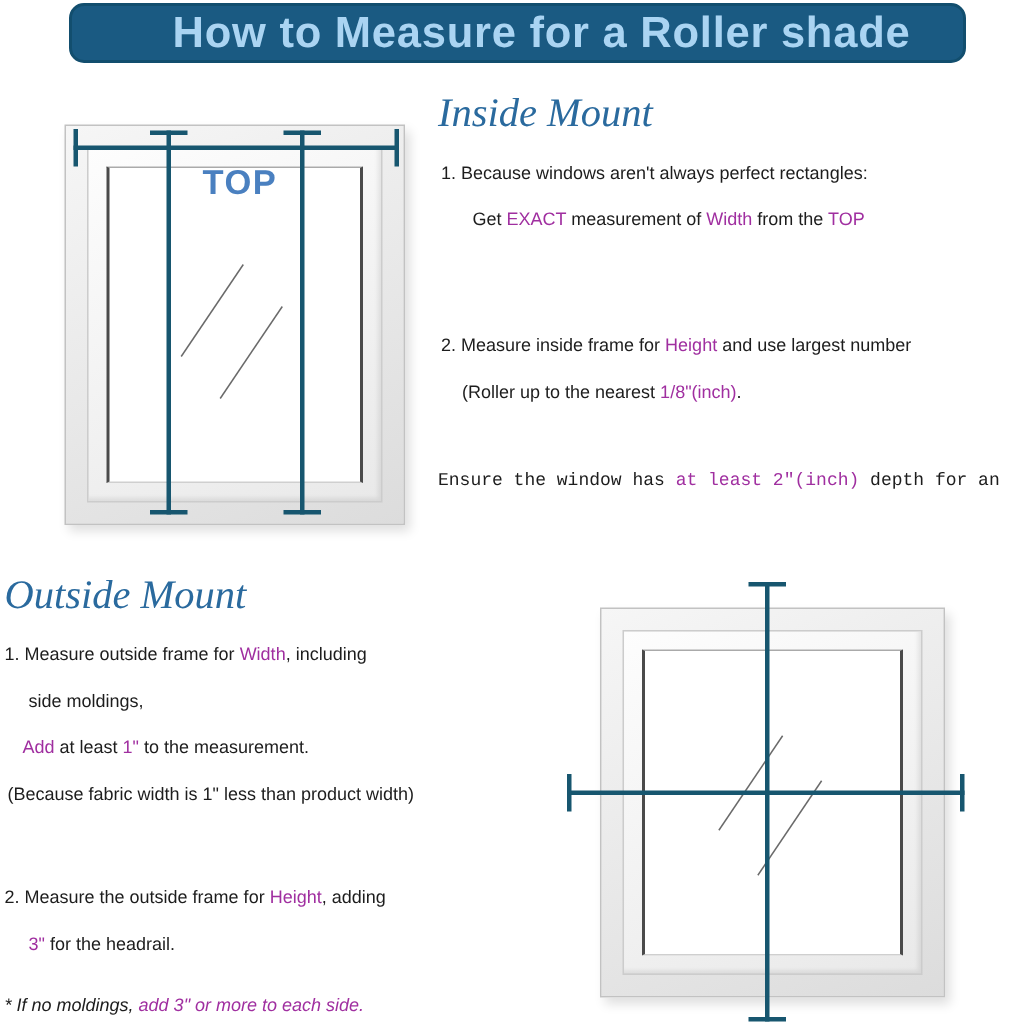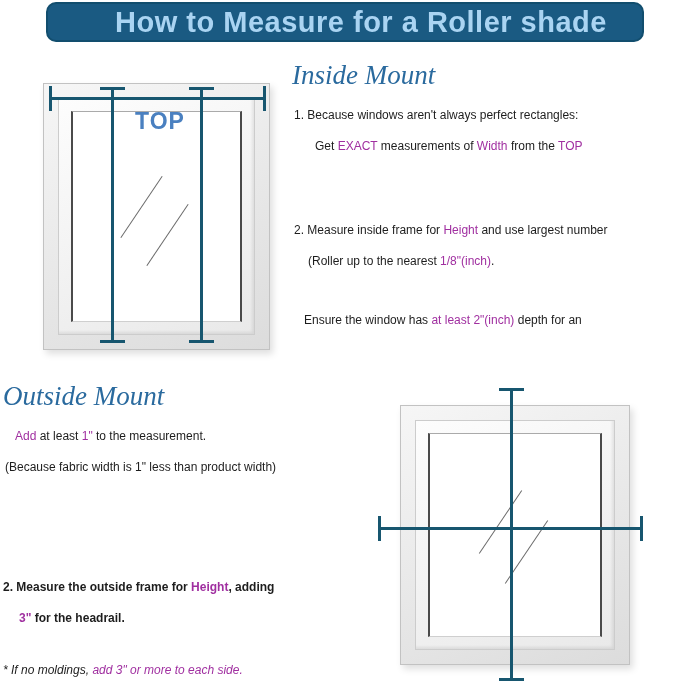--- a/index.html
+++ b/index.html
@@ -68,42 +68,44 @@
     <div class="ml" style="left:146px;top:4px;width:25px;height:3px;"></div>
     <div class="ml" style="left:146px;top:257px;width:25px;height:3px;"></div>
     <div class="top-label" style="left:92px;top:25px;">TOP</div>
   </div>
 
   <div class="sec" style="left:292px;top:60px;width:387px;height:320px;">
     <h2>Inside Mount</h2>
 
     <div class="para" style="left:2px;top:40px;">
       <div><span>1. Because windows aren't always perfect rectangles:</span></div>
-      <div class="ind20"><span>Get </span><span class="pp">EXACT</span><span> measurements of </span><span class="pp">Width</span><span> from the </span><span class="pp">TOP</span></div>
+      <div class="ind20"><span>Get </span><span class="pp">EXACT</span><span> measurement of </span><span class="pp">Width</span><span> from the </span><span class="pp">TOP</span></div>
     </div>
 
     <div class="para" style="left:2px;top:155px;">
       <div><span>2. Measure inside frame for </span><span class="pp">Height</span><span> and use largest number</span></div>
       <div class="ind14"><span>(Roller up to the nearest </span><span class="pp">1/8"(inch)</span><span>.</span></div>
     </div>
 
-    <div class="para" style="left:12px;top:245px;">
+    <div class="para" style="left:0px;top:245px;font-family:Liberation Mono, monospace;">
       <div><span>Ensure the window has </span><span class="pp">at least 2"(inch)</span><span> depth for an</span></div>
     </div>
   </div>
 
   <div class="sec" style="left:3px;top:381px;width:372px;height:300px;">
     <h2>Outside Mount</h2>
 
     <div class="para" style="left:0px;top:40px;">
+      <div><span>1. Measure outside frame for </span><span class="pp">Width</span><span>, including</span></div>
+      <div class="ind16"><span>side moldings,</span></div>
       <div class="ind12"><span class="pp">Add</span><span> at least </span><span class="pp">1"</span><span> to the measurement.</span></div>
       <div class="ind2"><span>(Because fabric width is 1" less than product width)</span></div>
     </div>
 
-    <div class="para" style="left:0px;top:191px;font-weight:bold;">
+    <div class="para" style="left:0px;top:202px;">
       <div><span>2. Measure the outside frame for </span><span class="pp">Height</span><span>, adding</span></div>
       <div class="ind16"><span class="pp">3"</span><span>  for the headrail.</span></div>
     </div>
 
     <div class="para" style="left:0px;top:274px;font-style:italic;">
       <div><span>* If no moldings, </span><span class="pp">add 3" or more to each side.</span></div>
     </div>
   </div>
 
   <div style="position:absolute;left:375px;top:385px;width:272px;height:300px;">

